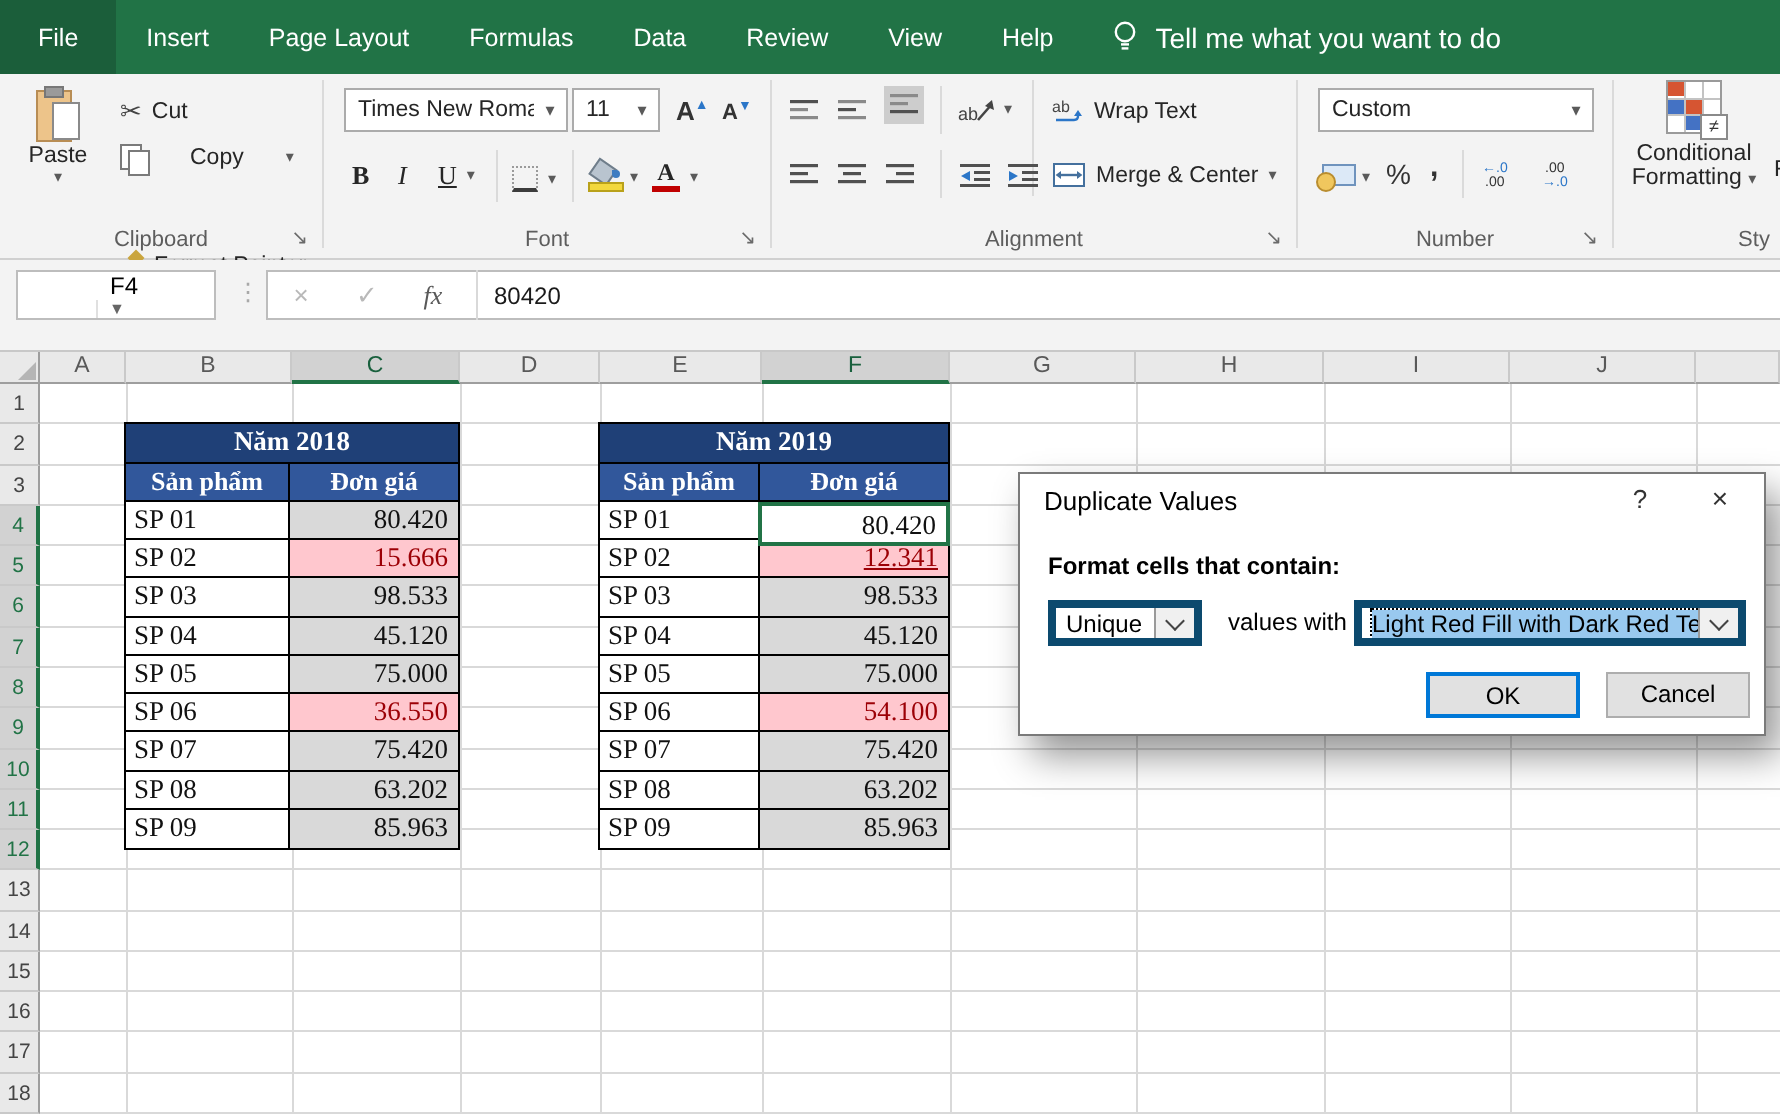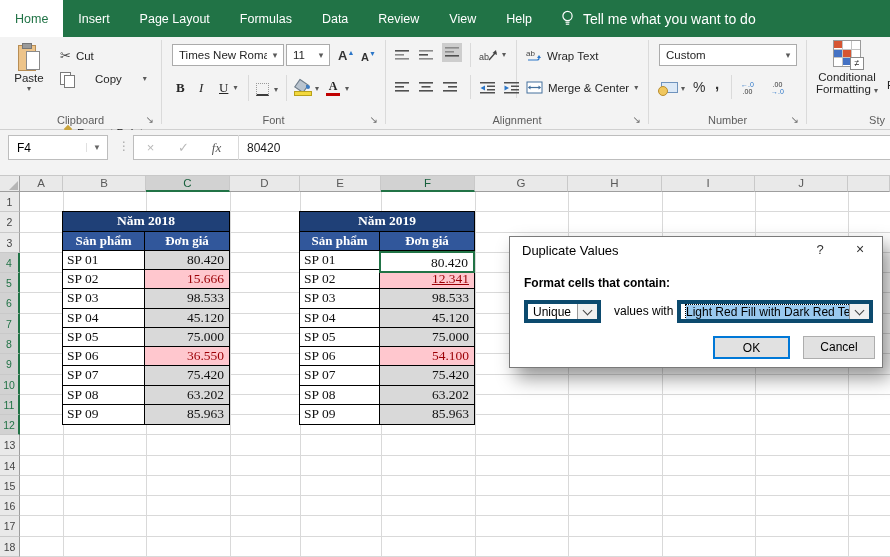--- a/index.html
+++ b/index.html
@@ -56,21 +56,21 @@
   .money-icon .coin{position:absolute;left:0;bottom:0;width:8px;height:8px;border-radius:50%;background:#f0c75e;border:1px solid #b98d2f;}
   .dec{font-size:7px;line-height:7px;color:#333;text-align:center;}
   .dec .arr{color:#2b76c8;}
   
   .cf-icon{position:relative;width:26px;height:25px;background:#fff;border:1px solid #9a9a9a;}
   .cf-icon .gl{position:absolute;background:#c3c3c3;}
   .cf-icon .cell{position:absolute;width:8px;height:7px;}
   .cf-icon .neq{position:absolute;right:-4px;bottom:-4px;width:12px;height:11px;background:#fff;border:1px solid #8a8a8a;font-size:9px;line-height:11px;text-align:center;color:#333;}
   
   .fbar{position:absolute;left:0;top:130px;width:890px;height:46px;background:#f3f3f3;border-bottom:1px solid #c8c8c8;box-sizing:border-box;}
-  .namebox{position:absolute;left:8px;top:5px;width:100px;height:25px;background:#fff;border:1px solid #bdbdbd;box-sizing:border-box;display:flex;align-items:center;font-size:12px;}
+  .namebox{position:absolute;left:8px;top:5px;width:100px;height:25px;background:#fff;border:1px solid #bdbdbd;box-sizing:border-box;display:flex;align-items:center;font-size:12px;flex-direction:column;}
   .namebox .nb-text{flex:1;padding-left:8px;}
   .namebox .nb-arr{width:20px;border-left:1px solid #e0e0e0;text-align:center;color:#666;font-size:8px;}
   .fdots{position:absolute;left:118px;top:9px;color:#a8a8a8;font-size:12px;}
   .fxbox{position:absolute;left:133px;top:5px;width:757px;height:25px;background:#fff;border:1px solid #bdbdbd;border-right:none;box-sizing:border-box;display:flex;align-items:center;}
   .fxbox .fb-x{width:33px;text-align:center;color:#b9b9b9;font-size:13px;}
   .fxbox .fb-ck{width:33px;text-align:center;color:#b9b9b9;font-size:13px;}
   .fxbox .fb-fx{width:33px;text-align:center;color:#595959;font-size:13px;font-style:italic;font-family:"Liberation Serif",serif;}
   .fxbox .fb-div{width:1px;height:25px;background:#d9d9d9;margin-left:5px;}
   .fxbox .fb-val{padding-left:8px;font-size:12px;color:#1a1a1a;}
   
@@ -114,21 +114,21 @@
   .okbtn{left:203px;width:77px;border:2px solid #0078d7;}
   .cancelbtn{left:293px;width:72px;border:1px solid #adadad;}
   
   .svgi{display:inline-block;vertical-align:middle;}
 </style>
 </head>
 <body>
 
 <div class="tabsbar">
   <div id="tabs-holder" style="display:flex;">
-      <div class="tab active">Home</div>
+      <div class="tab file">File</div>
       <div class="tab">Insert</div>
       <div class="tab">Page Layout</div>
       <div class="tab">Formulas</div>
       <div class="tab">Data</div>
       <div class="tab">Review</div>
       <div class="tab">View</div>
       <div class="tab">Help</div>
     </div>
   <div class="tellme">
     <svg class="svgi" width="13" height="17" viewBox="0 0 13 17">

